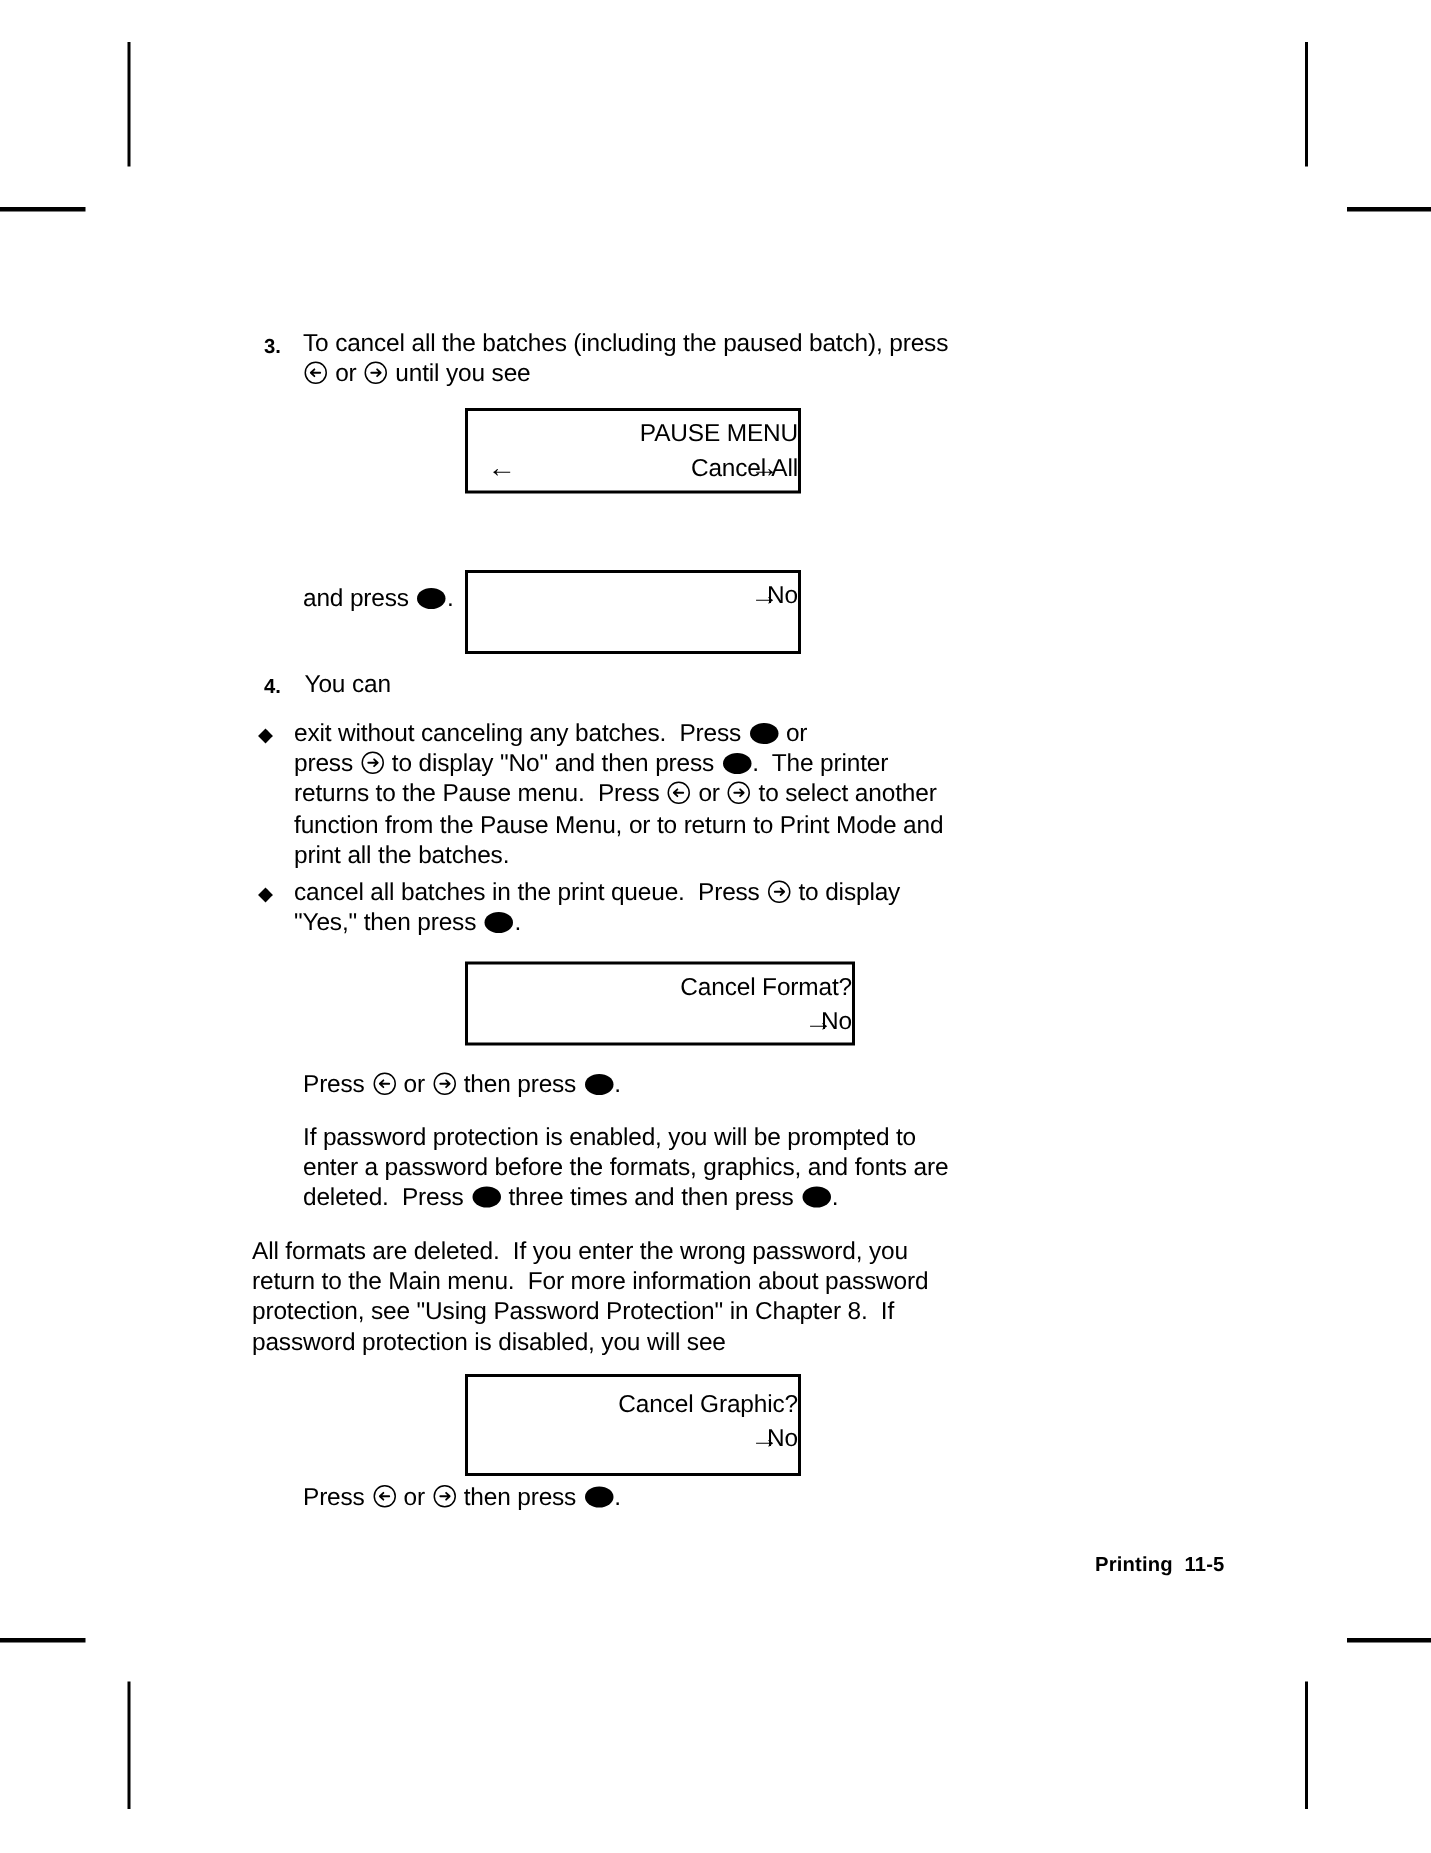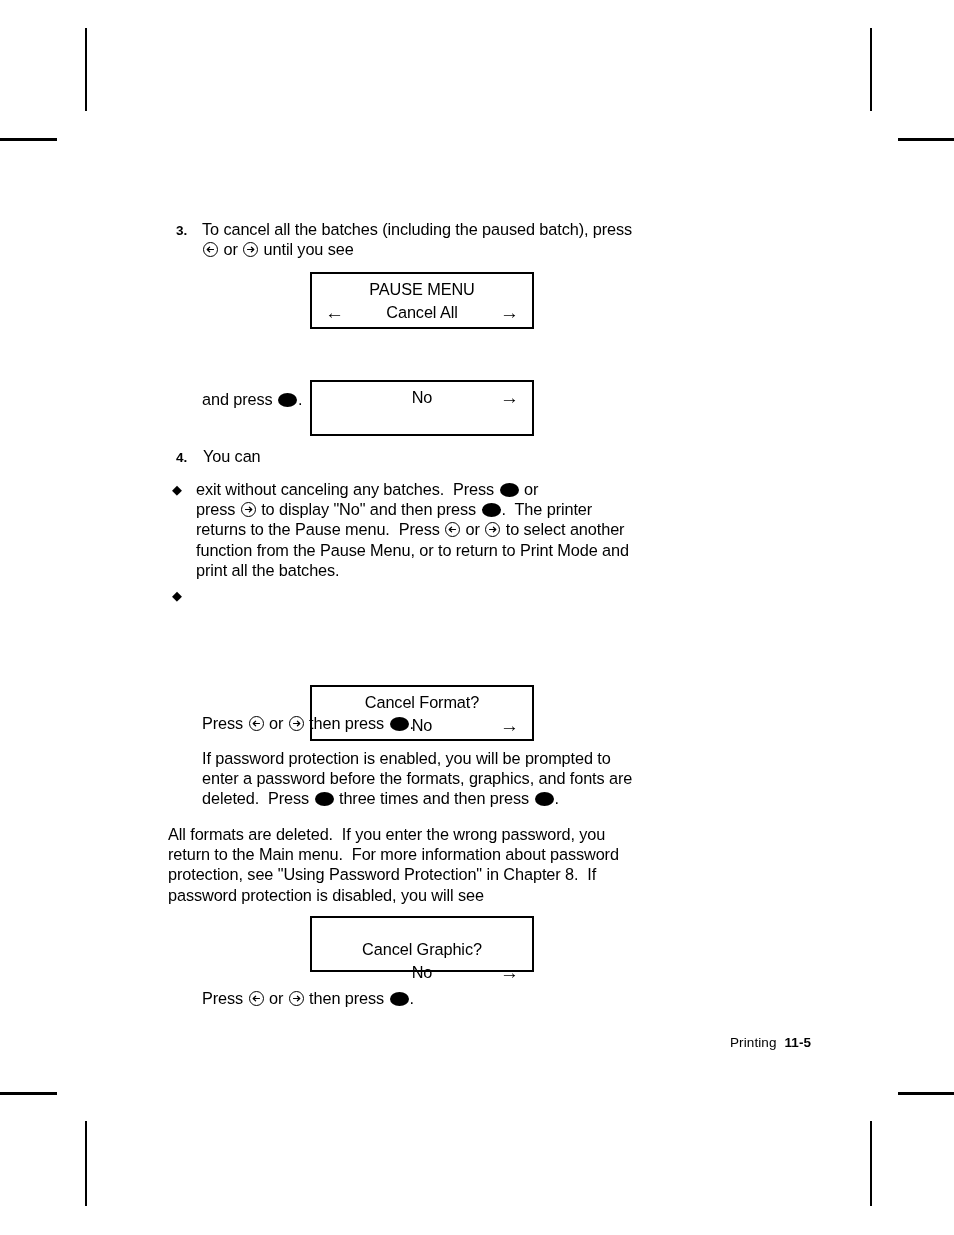--- a/index.html
+++ b/index.html
@@ -96,21 +96,21 @@
 
   
   .lcd {
     position: absolute;
     border: 2.5px solid #000;
     background: #fff;
     box-sizing: border-box;
   }
   .lcd-line {
     position: relative;
-    text-align: center;
+    text-align: right;
     font-size: 16.3px;
     line-height: 23px;
     letter-spacing: -0.1px;
   }
   .lcd-arrow-l {
     position: absolute;
     left: 13px;
     top: 0;
     font-size: 19px;
     line-height: 23px;
@@ -122,21 +122,21 @@
     font-size: 19px;
     line-height: 23px;
   }
 
   
   .footer {
     position: absolute;
     font-size: 13.5px;
     letter-spacing: 0.1px;
   }
-  .footer .f-label { font-weight: normal; }
+  .footer .f-label { font-weight: bold; }
   .footer .f-page  { font-weight: bold; }
 </style>
 </head>
 <body>
 
 <div class="crop-v tl"></div>
 <div class="crop-v tr"></div>
 <div class="crop-v bl"></div>
 <div class="crop-v br"></div>
 <div class="crop-h tl"></div>
@@ -183,22 +183,26 @@
         </svg></span> to display "No" and then press <span class="key-dot"></span>.  The printer
 returns to the Pause menu.  Press <span class="key-arrow"><svg width="13" height="13" viewBox="0 0 13 13">
           <path d="M9.5 6.5 L3.4 6.5 M5.6 4.2 L3.2 6.5 L5.6 8.8" stroke="#000" stroke-width="1.2" fill="none" stroke-linecap="round" stroke-linejoin="round"></path>
         </svg></span> or <span class="key-arrow"><svg width="13" height="13" viewBox="0 0 13 13">
           <path d="M3.5 6.5 L9.6 6.5 M7.4 4.2 L9.8 6.5 L7.4 8.8" stroke="#000" stroke-width="1.2" fill="none" stroke-linecap="round" stroke-linejoin="round"></path>
         </svg></span> to select another
 function from the Pause Menu, or to return to Print Mode and
 print all the batches.</div>
 
   <div class="bullet-mark" style="left:172px; top:586px;">◆</div>
-
-  <div class="lcd" style="left:310px; top:641px; width:224px; height:56px; padding-top:4px;margin-top:44px;">
+  <div class="body-text" style="left:196px; top:585px; width:526px;">cancel all batches in the print queue.  Press <span class="key-arrow"><svg width="13" height="13" viewBox="0 0 13 13">
+          <path d="M3.5 6.5 L9.6 6.5 M7.4 4.2 L9.8 6.5 L7.4 8.8" stroke="#000" stroke-width="1.2" fill="none" stroke-linecap="round" stroke-linejoin="round"></path>
+        </svg></span> to display
+"Yes," then press <span class="key-dot"></span>.</div>
+
+  <div class="lcd" style="left:310px; top:641px; width:260px; height:56px; padding-top:4px;">
     <div class="lcd-line">Cancel Format?</div>
     <div class="lcd-line">
       <span class="lcd-arrow-l"></span>
       <span>No</span>
       <span class="lcd-arrow-r">→</span>
     </div>
   </div>
 
   <div class="body-text" style="left:202px; top:713px; width:440px;">Press <span class="key-arrow"><svg width="13" height="13" viewBox="0 0 13 13">
           <path d="M9.5 6.5 L3.4 6.5 M5.6 4.2 L3.2 6.5 L5.6 8.8" stroke="#000" stroke-width="1.2" fill="none" stroke-linecap="round" stroke-linejoin="round"></path>
@@ -208,21 +212,21 @@
 
   <div class="body-text" style="left:202px; top:748px; width:528px;">If password protection is enabled, you will be prompted to
 enter a password before the formats, graphics, and fonts are
 deleted.  Press <span class="key-dot"></span> three times and then press <span class="key-dot"></span>.</div>
 
   <div class="body-text" style="left:168px; top:824px; width:548px;">All formats are deleted.  If you enter the wrong password, you
 return to the Main menu.  For more information about password
 protection, see "Using Password Protection" in Chapter 8.  If
 password protection is disabled, you will see</div>
 
-  <div class="lcd" style="left:310px; top:916px; width:224px; height:56px; padding-top:20px;">
+  <div class="lcd" style="left:310px; top:916px; width:224px; height:68px; padding-top:7px;">
     <div class="lcd-line">Cancel Graphic?</div>
     <div class="lcd-line">
       <span class="lcd-arrow-l"></span>
       <span>No</span>
       <span class="lcd-arrow-r">→</span>
     </div>
   </div>
 
   <div class="body-text" style="left:202px; top:988px; width:440px;">Press <span class="key-arrow"><svg width="13" height="13" viewBox="0 0 13 13">
           <path d="M9.5 6.5 L3.4 6.5 M5.6 4.2 L3.2 6.5 L5.6 8.8" stroke="#000" stroke-width="1.2" fill="none" stroke-linecap="round" stroke-linejoin="round"></path>

